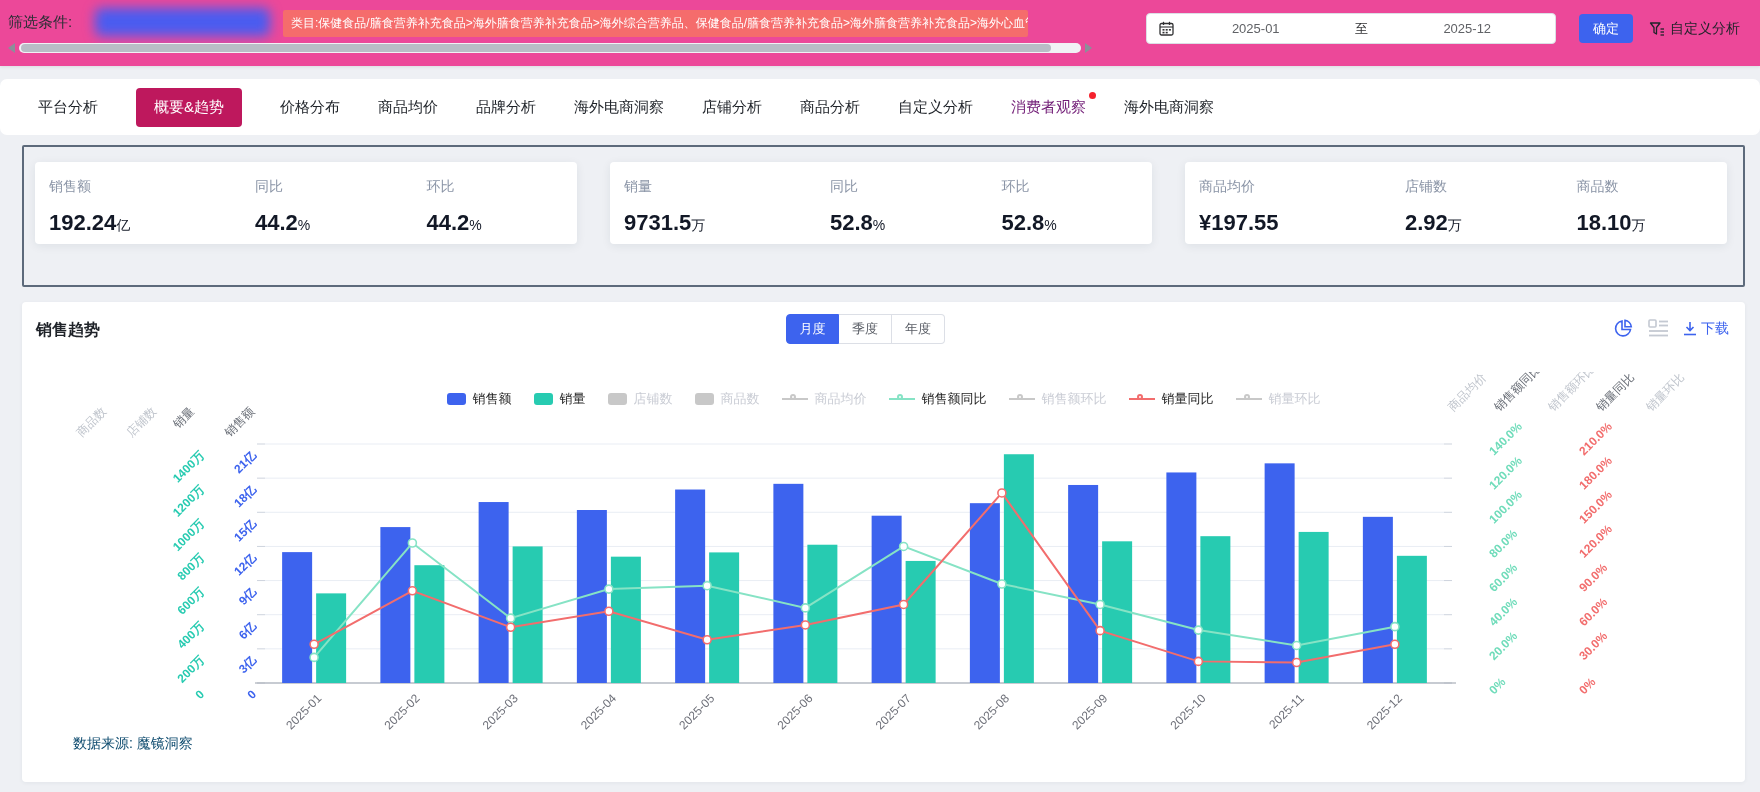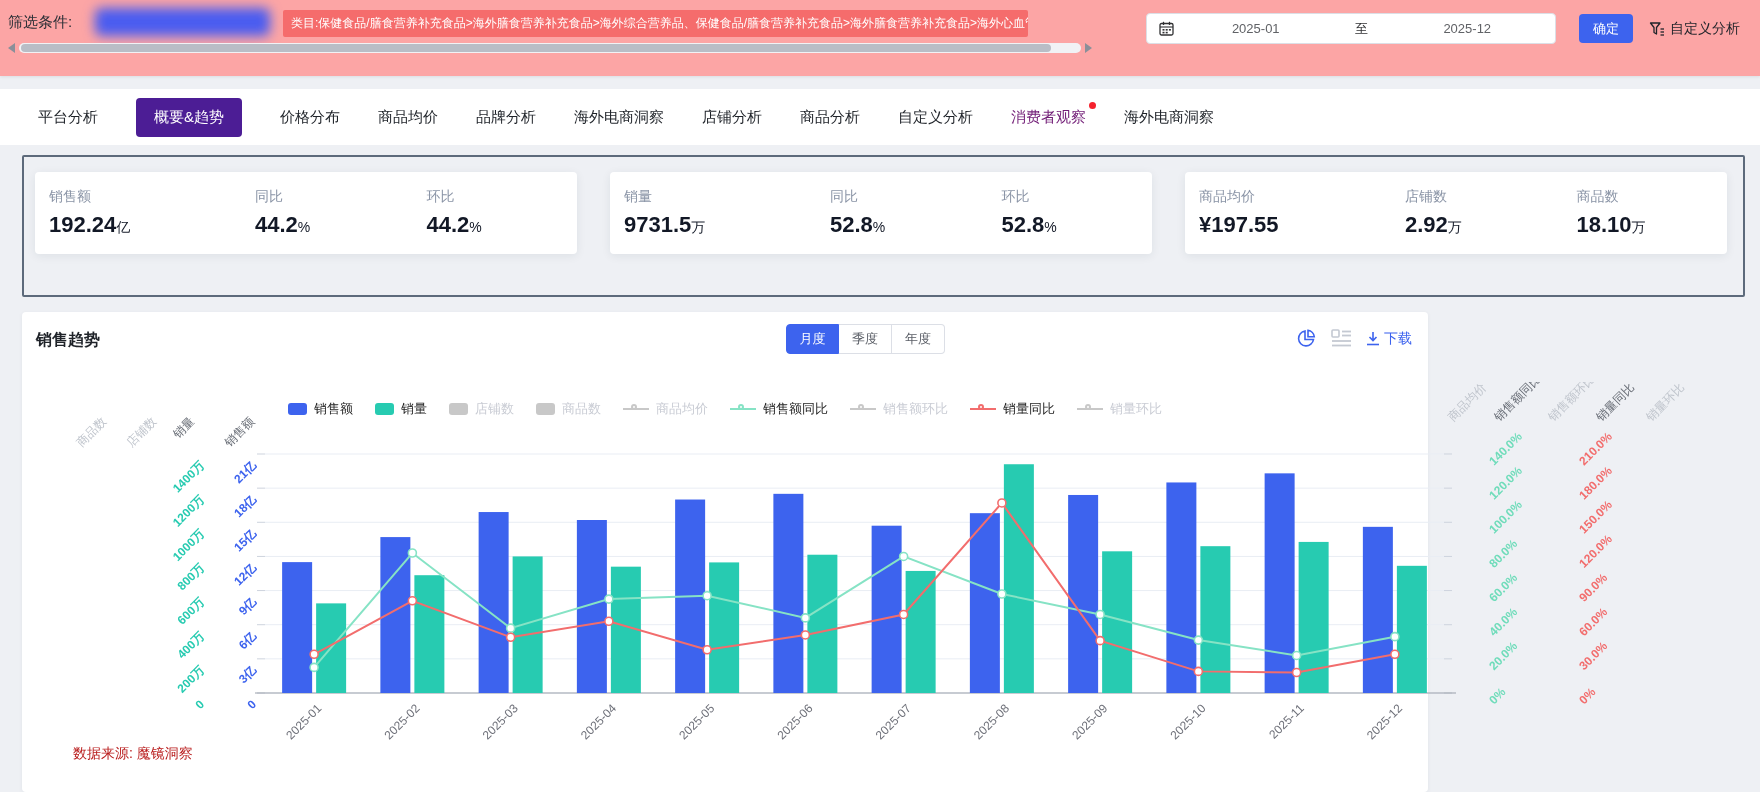--- a/index.html
+++ b/index.html
@@ -1,21 +1,21 @@
 <!DOCTYPE html>
 <html><head>
 <meta charset="utf-8">
 <style>
   * { margin:0; padding:0; box-sizing:border-box; }
   html,body { width:1760px; height:792px; overflow:hidden;
     font-family:"Liberation Sans","DejaVu Sans",sans-serif;
     background:#eef0f4; color:#2b2f36; }
 
   
-  .filter-bar { position:relative; width:1760px; height:76px; background:#fca5a5;
+  .filter-bar { position:relative; width:1760px; height:66px; background:#ec4899;
     box-shadow:0 1px 3px rgba(0,0,0,.08); z-index:5; }
   .filter-label { position:absolute; left:8px; top:13px; font-size:15px; color:#2b2f36; }
   .redacted-box { position:absolute; left:95px; top:8px; width:175px; height:28px;
     background:#4a5cf0; border-radius:6px; filter:blur(6px); }
   .category-tag { position:absolute; left:283px; top:10px; width:745px; height:27px;
     background:#f56c6c; color:#fff; font-size:12px; line-height:27px; padding:0 8px;
     border-radius:2px; white-space:nowrap; overflow:hidden; }
   .h-scrollbar { position:absolute; left:8px; top:43px; width:1084px; height:10px;
     display:flex; align-items:center; }
   .sb-arrow { width:0; height:0; border-style:solid; cursor:pointer; }
@@ -29,41 +29,41 @@
   .date-range .cal { flex:0 0 auto; margin-right:6px; display:flex; }
   .date-range .dtxt { flex:1; text-align:center; font-size:13px; color:#606266; }
   .date-range .dsep { flex:0 0 60px; text-align:center; font-size:13px; color:#303133; }
   .confirm-btn { margin-left:23px; width:54px; height:29px; background:#3d63ee; color:#fff;
     font-size:13px; border:none; border-radius:4px; cursor:pointer; }
   .expand-filter { margin-left:16px; display:flex; align-items:center; gap:5px;
     font-size:14px; color:#1f2329; cursor:pointer; }
 
   
   .tab-bar { margin-top:13px; width:1760px; height:56px; background:#fff;
-    display:flex; align-items:center; padding:0 0 0 38px; gap:38px; }
+    display:flex; align-items:center; padding:0 0 0 38px; gap:38px;border-radius:7px; }
   .tab { position:relative; font-size:15px; color:#1f2329; cursor:pointer;
     padding:10px 0; white-space:nowrap; }
-  .tab.active { background:#4c1d95; color:#fff; border-radius:4px; padding:10px 18px; }
+  .tab.active { background:#be185d; color:#fff; border-radius:4px; padding:10px 18px; }
   .tab.disabled { color:#701a75; }
   .tab .dot { position:absolute; right:-10px; top:4px; width:7px; height:7px;
     border-radius:50%; background:#f5222d; }
 
   
   .kpi-wrap { margin:10px 13px 0 22px; width:1723px; height:142px;
     border:2px solid #5d6a7b; border-radius:2px; padding:15px 16px 0 11px;
     display:flex; gap:33px; }
   .kpi-card { background:#fff; border-radius:4px; box-shadow:0 2px 10px rgba(31,45,61,.08);
     height:82px; flex:1; display:grid; grid-template-columns:39% 32.5% 28.5%;
     padding:16px 0 0 14px; }
   .metric .m-label { font-size:14px; color:#8a94a6; }
-  .metric .m-value { margin-top:6px; font-size:22px; font-weight:700; color:#121826; }
+  .metric .m-value { margin-top:14px; font-size:22px; font-weight:700; color:#121826; }
   .metric .m-unit { font-size:14px; font-weight:400; }
 
   
-  .chart-card { position:relative; margin:15px 13px 7px 22px; width:1406px; height:480px;
+  .chart-card { position:relative; margin:15px 13px 7px 22px; width:1723px; height:480px;
     background:#fff; border-radius:4px; box-shadow:0 1px 4px rgba(31,45,61,.06); }
   .chart-title { position:absolute; left:14px; top:18px; font-size:16px; font-weight:700; color:#1f2329; }
   .period-toggle { position:absolute; left:748px; top:12px; display:flex;padding-left:16px; }
   .period-btn { width:53px; height:30px; border:1px solid #dcdfe6; border-left-width:0;
     background:#fff; font-size:13px; color:#5a5e66; cursor:pointer; line-height:28px; text-align:center; }
   .period-btn:first-child { border-left-width:1px; border-radius:4px 0 0 4px; }
   .period-btn:last-child { border-radius:0 4px 4px 0; }
   .period-btn.active { background:#3d63ee; border-color:#3d63ee; color:#fff; }
   .chart-icons { position:absolute; right:16px; top:16px; display:flex; align-items:center; gap:14px; }
   .icon-btn { display:flex; align-items:center; gap:4px; cursor:pointer; font-size:14px; color:#3d63ee; }
@@ -71,21 +71,21 @@
     justify-content:center; gap:22px; }
   .legend-item { display:flex; align-items:center; gap:7px; cursor:pointer; font-size:13px; }
   .lg-rect { width:19px; height:12px; border-radius:3px; }
   .lg-line { position:relative; width:26px; height:12px; }
   .lg-line .bar { position:absolute; left:0; top:5px; width:26px; height:2px; }
   .lg-line .dotc { position:absolute; left:8px; top:1px; width:6px; height:6px;
     border-radius:50%; background:#fff; border:2px solid; }
   .legend-item .lg-label.on { color:#1f1f1f; }
   .legend-item .lg-label.off { color:#c9ccd4; }
   .trend-svg { position:absolute; left:0; top:70px; }
-  .chart-source { position:absolute; left:51px; top:433px; font-size:14px; color:#b91c1c; }
+  .chart-source { position:absolute; left:51px; top:433px; font-size:14px; color:#0c4a6e; }
 </style>
 </head>
 <body>
 
 <div class="filter-bar">
   <span class="filter-label">筛选条件:</span>
   <div class="redacted-box"></div>
   <div class="category-tag">类目:保健食品/膳食营养补充食品&gt;海外膳食营养补充食品&gt;海外综合营养品、保健食品/膳食营养补充食品&gt;海外膳食营养补充食品&gt;海外心血管营养品&gt;鱼油/深海鱼</div>
 
   <div class="h-scrollbar">

